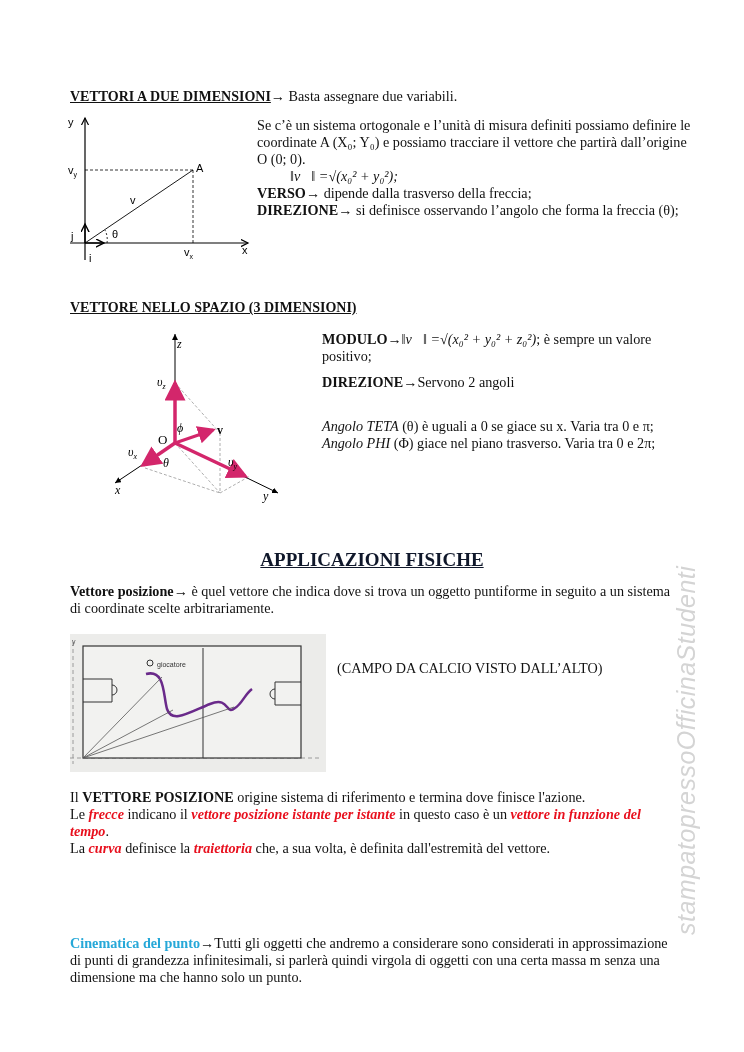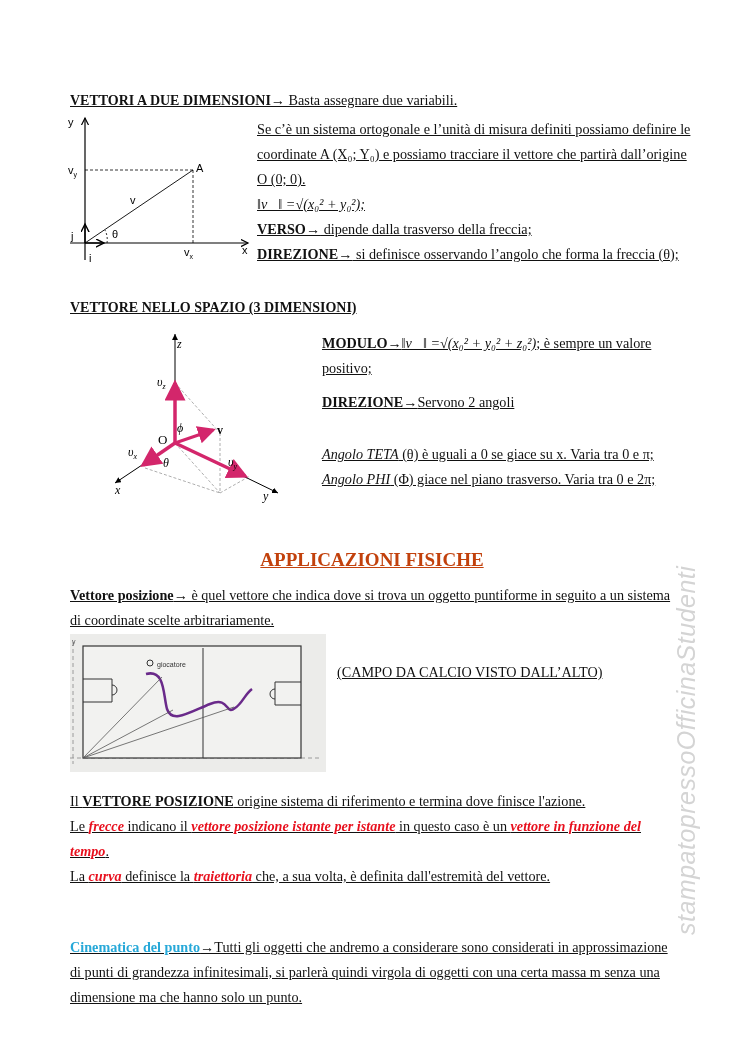--- a/index.html
+++ b/index.html
@@ -1,26 +1,26 @@
 <!DOCTYPE html>
 <html><head>
 <meta charset="utf-8">
 <style>
   html, body { margin:0; padding:0; background:#fff; }
   body { width:744px; height:1052px; position:relative; overflow:hidden;
          font-family:"DejaVu Serif","Liberation Serif",serif; color:#111; font-size:13px; }
   .abs { position:absolute; }
   .h-u { font-weight:bold; text-decoration:underline; font-family:"Liberation Serif",serif; font-size:14px; }
-  .txt { font-family:"Liberation Serif","DejaVu Serif",serif; font-size:14.2px; line-height:25px;text-decoration:underline; }
+  .txt { font-family:"Liberation Serif","DejaVu Serif",serif; font-size:14.2px; line-height:17px; }
   .b { font-weight:bold; }
   .bi { font-weight:bold; font-style:italic; }
   .red { color:#e8101e; }
   .cyan { color:#26a8d8; font-weight:bold; }
   .it { font-style:italic; }
-  .title-red { color:#c2410c; font-weight:bold; text-decoration:underline; font-size:19px; font-family:"Liberation Serif",serif; }
+  .title-red { color:#0f172a; font-weight:bold; text-decoration:underline; font-size:19px; font-family:"Liberation Serif",serif; }
   .watermark { position:absolute; left:672px; top:935px; transform-origin:0 0; transform:rotate(-90deg);
                font-family:"Liberation Sans",sans-serif; font-style:italic; font-size:25px; color:#d4d4d4;
                white-space:nowrap; letter-spacing:0.5px; }
 </style>
 </head>
 <body>
 
 <div class="abs txt" style="left:70px;top:88px;">
   <span class="h-u">VETTORI A DUE DIMENSIONI</span><span>→ Basta assegnare due variabili.</span>
 </div>
@@ -45,21 +45,21 @@
   <text x="122" y="144">v<tspan font-size="7" dy="3">x</tspan></text>
   <text x="134" y="60">A</text>
   <text x="68" y="92">v</text>
   <text x="50" y="126">θ</text>
   <text x="9" y="128">j</text>
   <text x="27" y="150">i</text>
 </svg>
 
 <div class="abs txt" style="left:257px;top:117px;width:440px;">
   <div>Se c’è un sistema ortogonale e l’unità di misura definiti possiamo definire le coordinate A (X₀; Y₀) e possiamo tracciare il vettore che partirà dall’origine O (0; 0).</div>
-  <div style="font-style:italic;">‖v⃗‖ =√(x₀² + y₀²);</div>
+  <div style="font-style:italic;margin-left:33px;">‖v⃗‖ =√(x₀² + y₀²);</div>
   <div><span class="b">VERSO→</span><span> dipende dalla trasverso della freccia;</span></div>
   <div><span class="b">DIREZIONE→</span><span> si definisce osservando l’angolo che forma la freccia (θ);</span></div>
 </div>
 
 <div class="abs" style="left:70px;top:300px;">
   <span class="h-u">VETTORE NELLO SPAZIO (3 DIMENSIONI)</span>
 </div>
 
 <svg class="abs" style="left:95px;top:328px;" width="210" height="175" font-family="Liberation Serif, serif" font-size="12" font-style="italic">
   <defs>

